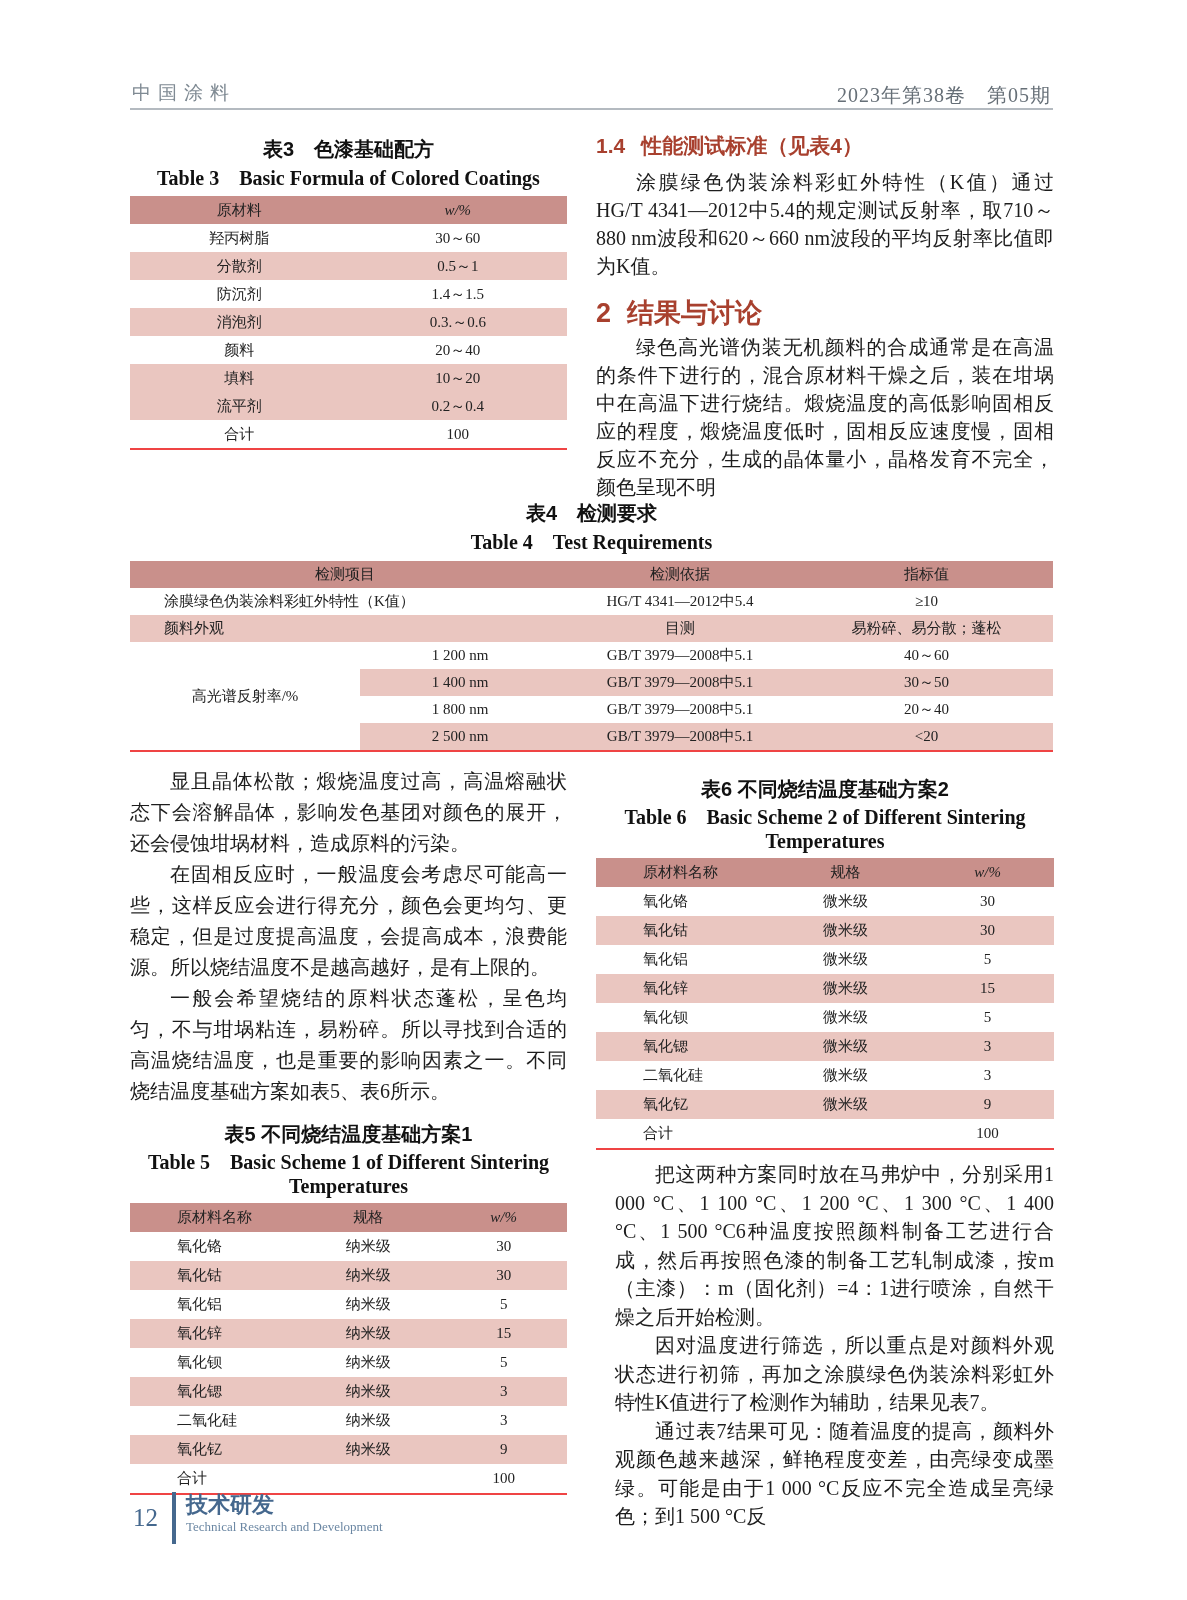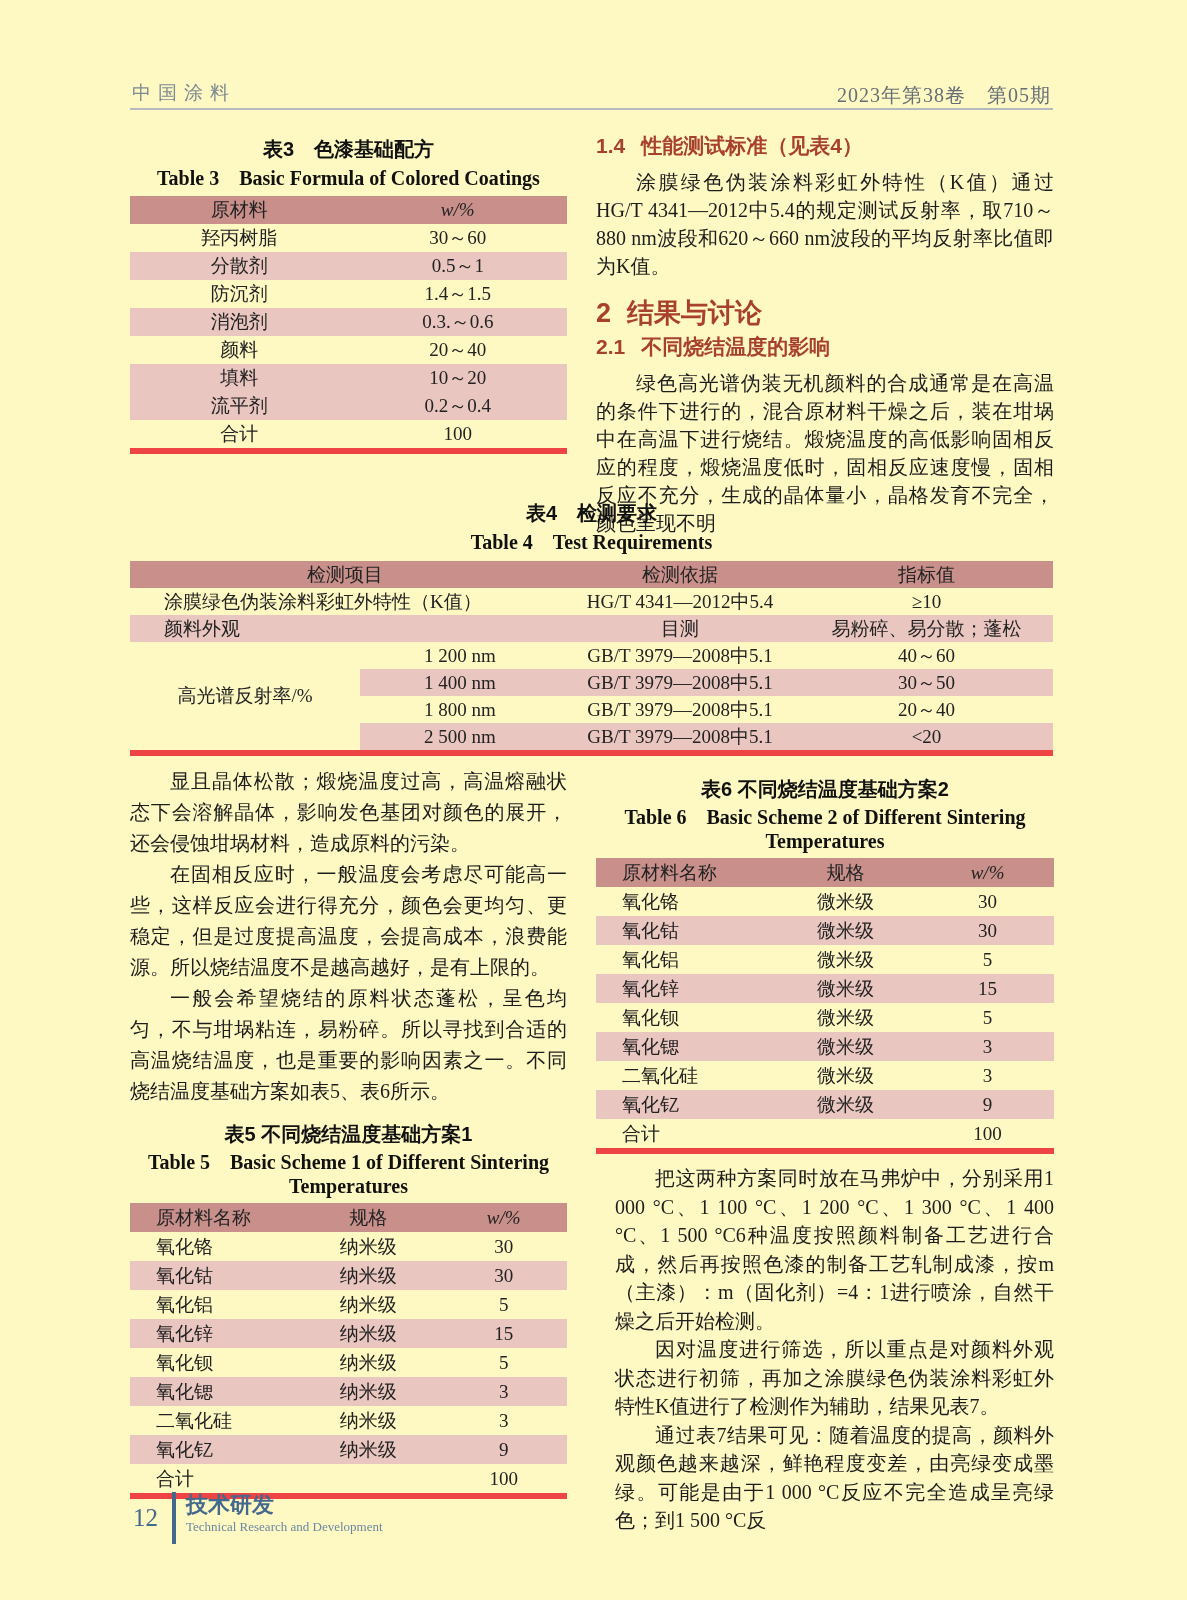--- a/index.html
+++ b/index.html
@@ -1,19 +1,19 @@
 <!DOCTYPE html>
 <html><head>
 <meta charset="utf-8">
 <style>
   html,body{margin:0;padding:0;background:#e9e9e9;}
   .page{
     position:relative;
     width:1187px;height:1600px;
-    background:#fef9c3;
+    background:#ffffff;
     margin:0 auto;
     font-family:"Liberation Serif","DejaVu Serif",serif;
     color:#1d1d1d;
     overflow:hidden;
   }
   
   .journal-name{
     position:absolute;left:132px;top:80px;
     font-family:"Liberation Sans","DejaVu Sans",sans-serif;
     font-size:19px;color:#7f8a93;letter-spacing:7px;
@@ -22,22 +22,22 @@
     position:absolute;right:136px;top:82px;
     font-size:20px;color:#666f77;letter-spacing:1px;
   }
   .header-rule{
     position:absolute;left:130px;top:108px;width:923px;height:0;
     border-top:2px solid #b4bac0;
   }
   
   table.data-table{
     border-collapse:collapse;width:100%;
-    font-size:19px;color:#222;
-    border-bottom:6px solid #ef4444;
+    font-size:15px;color:#222;
+    border-bottom:2px solid #ef4444;
   }
   table.data-table td,table.data-table th{
     padding:0 4px;font-weight:normal;vertical-align:middle;
   }
   .band{background:#c9908b;}
   .pink{background:#eac6c0;}
   .tc{text-align:center;}
   .tl{text-align:left;}
   .table-title-cn{
     font-family:"Liberation Sans","DejaVu Sans",sans-serif;
@@ -73,21 +73,21 @@
 
   #t4-block{position:absolute;left:130px;top:500px;width:923px;}
   #t4-block table td{height:27px;}
   #t4-block .table-title-cn{margin-bottom:2px;}
   #t4-block .table-title-en{margin-bottom:5px;}
   #t4-block td.lbl{padding-left:34px;}
 
   #left-bottom{position:absolute;left:130px;top:760px;width:437px;}
   #left-bottom .body-para{line-height:31px;}
   #left-bottom table td{height:29px;}
-  .t56 td.name{padding-left:26px;}
+  .t56 td.name{padding-left:47px;}
   .t56 .table-title-cn{margin-top:14px;margin-bottom:2px;text-align:center;}
   .t56 .table-title-en{line-height:24px;margin-bottom:5px;}
 
   #right-bottom{position:absolute;left:596px;top:762px;width:458px;}
   #right-bottom .body-para{line-height:28.5px;margin-left:19px;}
   #right-bottom table td{height:29px;}
 
   
   #footer{position:absolute;left:133px;top:1492px;display:flex;align-items:flex-start;}
   .page-num{
@@ -162,23 +162,20 @@
       </table>
   </div>
 
   <div id="sec-block">
     <p class="h-sub" style="margin-bottom:8px;">
       <span class="h-num">1.4</span><span>性能测试标准（见表4）</span>
     </p>
     <p class="body-para">涂膜绿色伪装涂料彩虹外特性（K值）通过HG/T 4341—2012中5.4的规定测试反射率，取710～880 nm波段和620～660 nm波段的平均反射率比值即为K值。</p>
     <p class="h-main" style="margin-top:15px;margin-bottom:2px;">
       <span class="h-num">2</span><span>结果与讨论</span>
-    </p>
-    <p class="h-sub" style="margin-bottom:8px;">
-      <span class="h-num">2.1</span><span>不同烧结温度的影响</span>
     </p>
     <p class="body-para">绿色高光谱伪装无机颜料的合成通常是在高温的条件下进行的，混合原材料干燥之后，装在坩埚中在高温下进行烧结。煅烧温度的高低影响固相反应的程度，煅烧温度低时，固相反应速度慢，固相反应不充分，生成的晶体量小，晶格发育不完全，颜色呈现不明</p>
   </div>
 
   <div id="t4-block">
     <div class="table-title-cn">表4　检测要求</div>
     <div class="table-title-en">Table 4　Test Requirements</div>
     <table class="data-table">
       <colgroup>
           <col style="width:230px">

